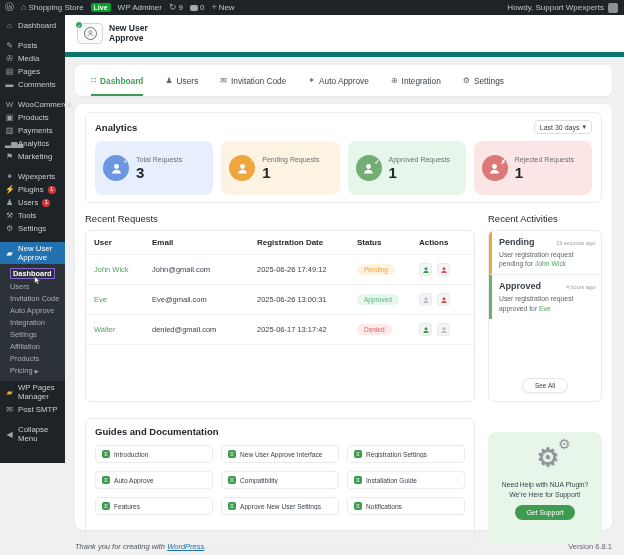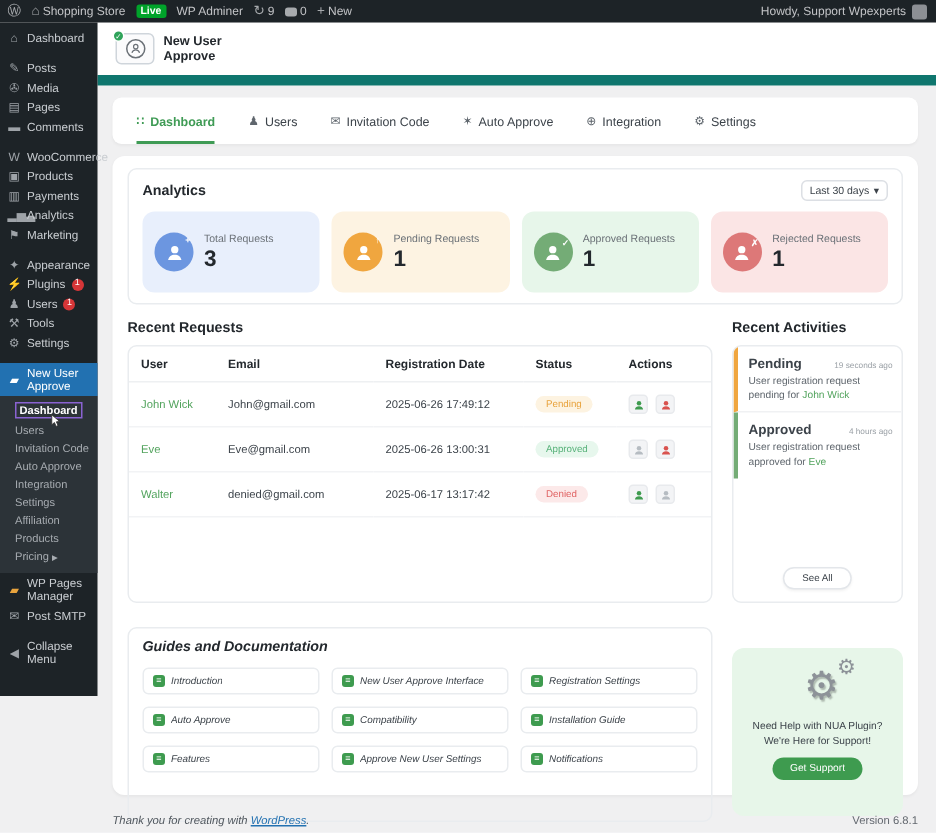--- a/index.html
+++ b/index.html
@@ -31,21 +31,21 @@
   .sub-item { display:block; padding:1.5px 4px 1.5px 10px; color:#a7acb1;
     font-size:7.4px; line-height:9px; cursor:pointer; }
   .sub-current { color:#fff; font-weight:bold; }
   .focus-box { display:inline-block; border:1px solid #8a63d2; padding:0 2px; }
   .cursor-svg { position:absolute; left:34px; top:12px; }
   .folder-orange { color:#e8a33d !important; }
   .bars { font-size:5px; letter-spacing:0; }
 
   .main { position:absolute; top:15px; left:65px; width:559px; height:540px; }
   .head-band { background:#fff; height:42px; display:flex; align-items:center;
-    padding-left:12px; border-bottom:7px solid #0f766e; }
+    padding-left:12px; border-bottom:5px solid #0f766e; }
   .logo-box { width:26px; height:21px; background:#fbfbfc; border:1px solid #cfd5db;
     border-radius:4px; position:relative; display:flex; align-items:center; justify-content:center; }
   .logo-dot { width:13px; height:13px; border:1px solid #6b7177; border-radius:50%;
     display:flex; align-items:center; justify-content:center; }
   .logo-check { position:absolute; top:-3px; left:-3px; width:8px; height:8px;
     background:#2fa35a; border-radius:50%; color:#fff; font-size:5px; line-height:8px;
     text-align:center; border:1px solid #fff; }
   .logo-title { margin-left:6px; font-size:8.5px; font-weight:bold; color:#23282d; line-height:1.15; }
 
   .tabsbar { margin:8px 12px 0 10px; background:#fff; border-radius:6px;
@@ -74,21 +74,21 @@
   .a-meta .a-label { font-size:7px; color:#6b7177; }
   .a-meta .a-value { font-size:15px; font-weight:bold; color:#23282d; margin-top:1px; }
   .bg-blue { background:#e8effc; } .ic-blue { background:#6c96e0; }
   .bg-orange { background:#fdf3e2; } .ic-orange { background:#f0a63f; }
   .bg-green { background:#e7f6ea; } .ic-green { background:#74ac76; }
   .bg-red { background:#fbe5e5; } .ic-red { background:#dd7878; }
 
   .content-grid { display:flex; gap:13px; }
   .col-left { width:390px; flex:0 0 390px; }
   .col-right { flex:1; }
-  .col-h { font-size:9.5px; font-weight:bold; color:#23282d; margin:10px 0 6px 0; }
+  .col-h { font-size:9.5px; font-weight:normal; color:#23282d; margin:10px 0 6px 0; }
   .table-card { border:1px solid #e9ecef; border-radius:6px; height:172px; overflow:hidden; }
   table { width:100%; border-collapse:collapse; }
   th { text-align:left; font-size:8px; color:#23282d; padding:7px 6px 7px 8px;
     border-bottom:1px solid #eef0f2; font-weight:bold; }
   td { font-size:7.5px; color:#3c434a; padding:8px 6px 8px 8px; border-bottom:1px solid #f2f3f5; }
   .u-name { color:#52a35d; }
   .pill { display:inline-block; border-radius:8px; font-size:6.5px; padding:2px 7px; }
   .p-pending { background:#fdf3e1; color:#e8a33d; }
   .p-approved { background:#e7f7ed; color:#58b27a; }
   .p-denied { background:#fce9e9; color:#e06363; }
@@ -104,21 +104,21 @@
   .act-top { display:flex; align-items:baseline; justify-content:space-between; }
   .act-status { font-size:9px; font-weight:bold; color:#3c434a; }
   .act-time { font-size:5.5px; color:#9aa0a6; }
   .act-desc { font-size:6.8px; color:#5f666d; margin-top:3px; line-height:1.35; }
   .act-name { color:#52a35d; }
   .see-all { position:absolute; bottom:8px; left:50%; transform:translateX(-50%);
     background:#fff; border:1px solid #e3e6ea; border-radius:10px; font-size:6.5px;
     color:#3c434a; padding:3px 12px; box-shadow:0 1px 2px rgba(0,0,0,0.06); cursor:pointer; }
 
   .guides-card { border:1px solid #e9ecef; border-radius:6px; margin-top:16px;
-    height:130px; padding:7px 9px;font-style:italic; }
+    height:130px; padding:7px 9px; }
   .guides-grid { display:grid; grid-template-columns:repeat(3,1fr); gap:8px 8px; margin-top:8px; }
   .g-item { border:1px solid #e9ecef; border-radius:4px; height:18px; display:flex;
     align-items:center; gap:4px; padding:0 6px; cursor:pointer; }
   .g-ico { width:8px; height:8px; background:#3e9b4f; border-radius:2px; color:#fff;
     font-size:6px; line-height:8px; text-align:center; flex:0 0 8px; }
   .g-label { font-size:6.6px; color:#3c434a; white-space:nowrap; overflow:hidden; }
 
   .support-card { margin-top:30px; height:112px; background:#e7f6e9; border-radius:8px;
     padding:8px; text-align:center; position:relative; }
   .gears { height:34px; position:relative; }
@@ -210,21 +210,21 @@
         <span class="s-ico bars">▂▅▃</span>
         <span>Analytics</span>
       </div>
     <div class="s-item">
         <span class="s-ico">⚑</span>
         <span>Marketing</span>
       </div>
     <div class="s-sep"></div>
     <div class="s-item">
         <span class="s-ico">✦</span>
-        <span>Appearance</span>
+        <span>Wpexperts</span>
       </div>
     <div class="s-item">
         <span class="s-ico">⚡</span>
         <span>Plugins</span>
         <span class="s-badge">1</span>
       </div>
     <div class="s-item">
         <span class="s-ico">♟</span>
         <span>Users</span>
         <span class="s-badge">1</span>

